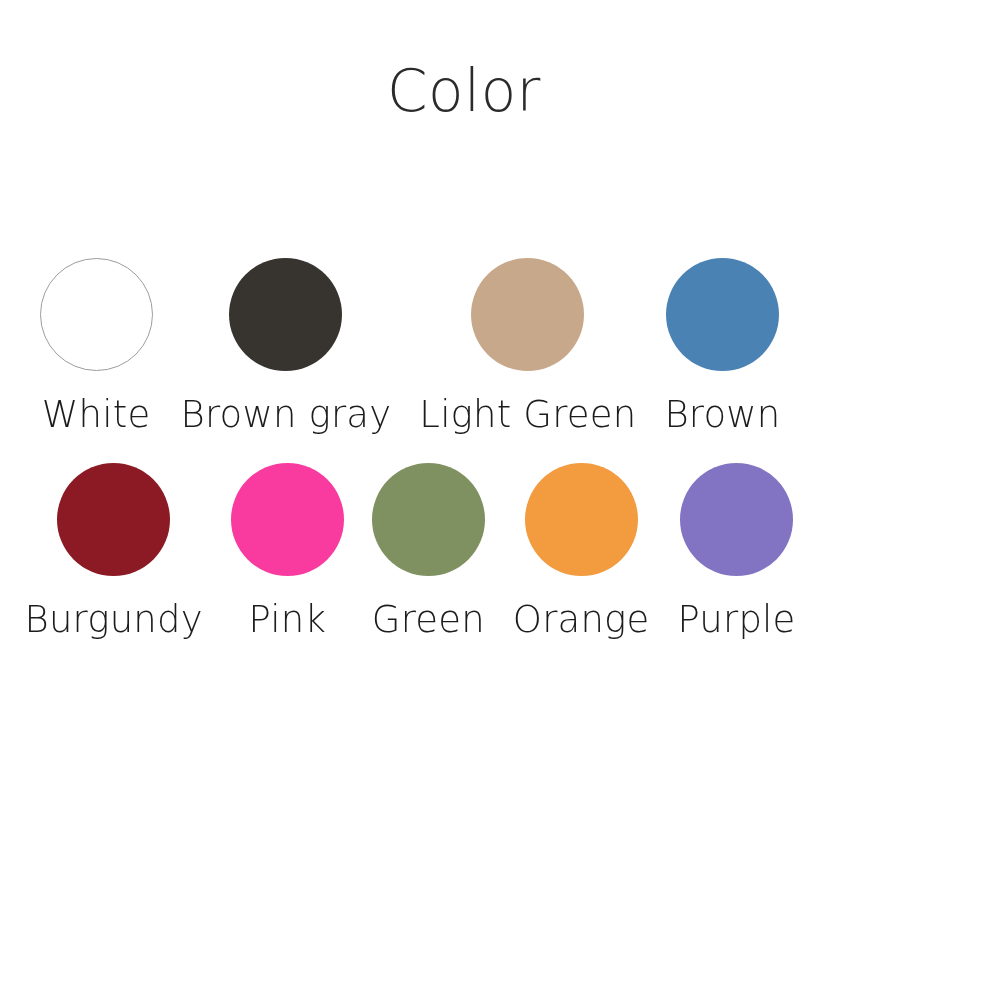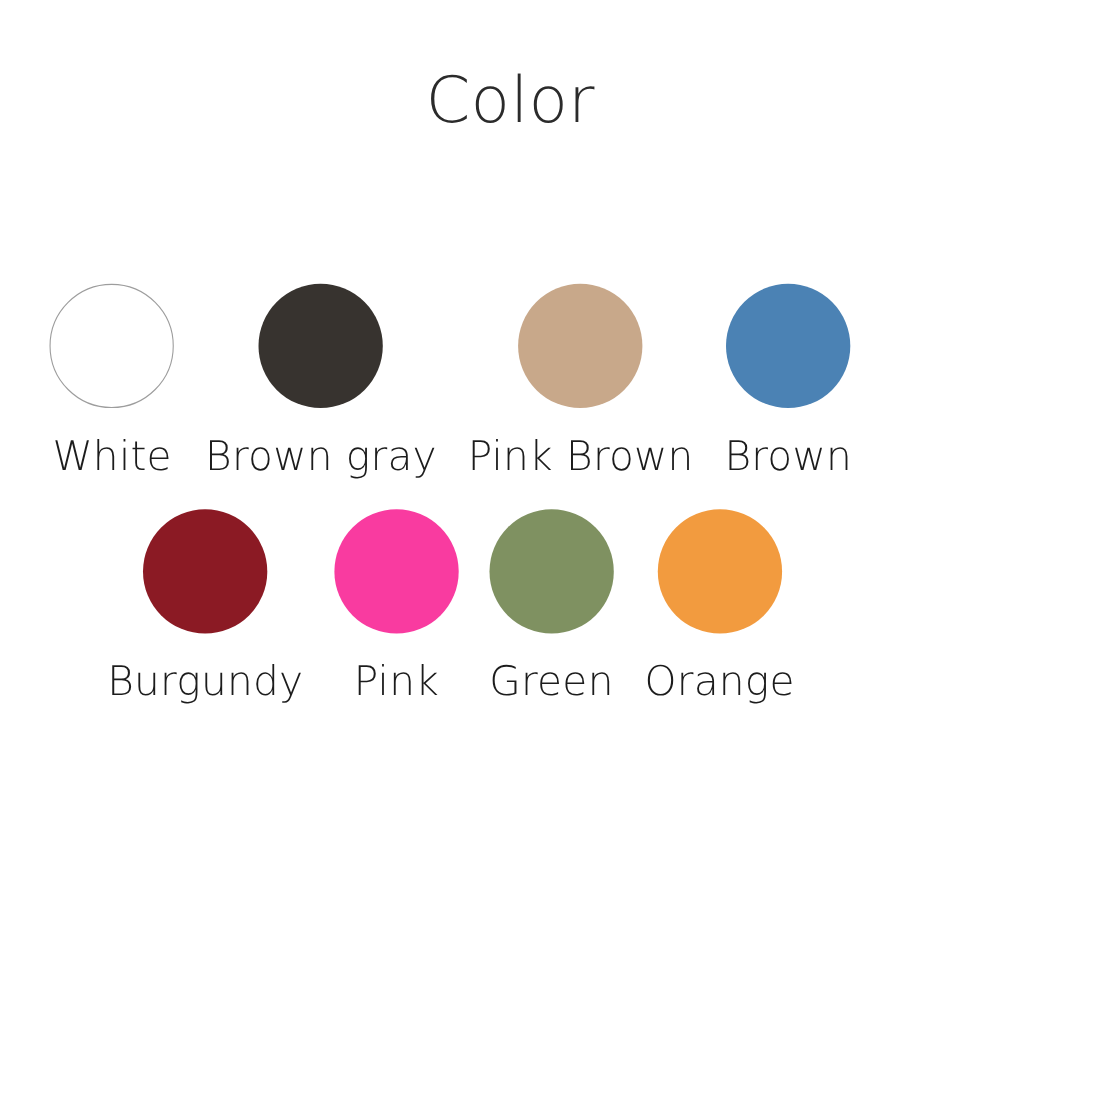--- a/index.html
+++ b/index.html
@@ -101,21 +101,21 @@
         <div class="swatch-item">
           <div class="swatch-dot outlined" style="background: rgb(255, 255, 255); border-color: rgb(157, 157, 157);"></div>
           <div class="swatch-label">White</div>
         </div>
         <div class="swatch-item">
           <div class="swatch-dot" style="background: rgb(55, 51, 47);"></div>
           <div class="swatch-label">Brown gray</div>
         </div>
         <div class="swatch-item">
           <div class="swatch-dot" style="background: rgb(200, 168, 138);"></div>
-          <div class="swatch-label">Pink Brown</div>
+          <div class="swatch-label">Light Green</div>
         </div>
         <div class="swatch-item">
           <div class="swatch-dot" style="background: rgb(75, 130, 180);"></div>
           <div class="swatch-label">Brown</div>
         </div>
       </div>
     <div class="swatch-row row-2">
         <div class="swatch-item">
           <div class="swatch-dot" style="background: rgb(139, 26, 36);"></div>
           <div class="swatch-label">Burgundy</div>
@@ -125,16 +125,20 @@
           <div class="swatch-label">Pink</div>
         </div>
         <div class="swatch-item">
           <div class="swatch-dot" style="background: rgb(127, 145, 97);"></div>
           <div class="swatch-label">Green</div>
         </div>
         <div class="swatch-item">
           <div class="swatch-dot" style="background: rgb(242, 155, 63);"></div>
           <div class="swatch-label">Orange</div>
         </div>
+        <div class="swatch-item">
+          <div class="swatch-dot" style="background: rgb(130, 116, 195);"></div>
+          <div class="swatch-label">Purple</div>
+        </div>
       </div>
   </div>
 
 </div>
 
 </body></html>

